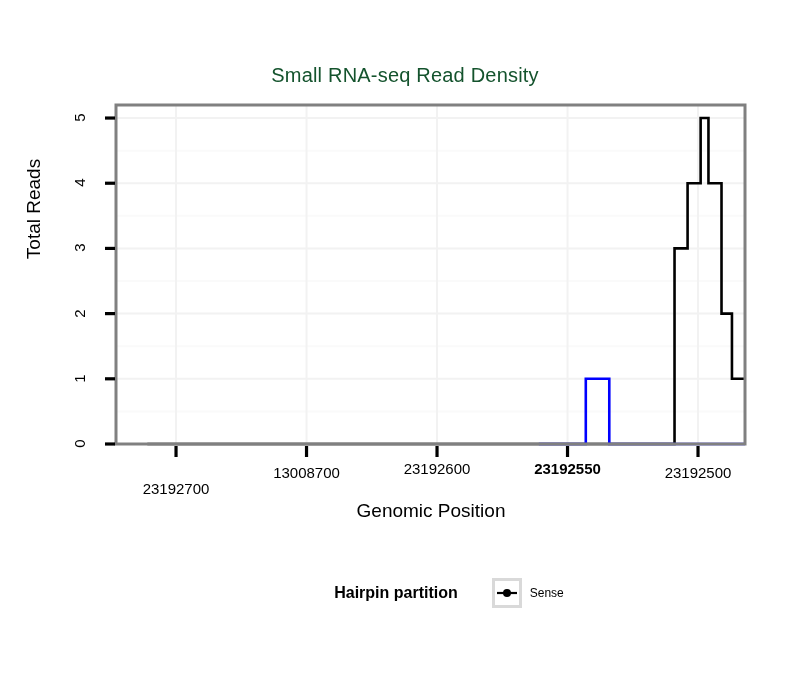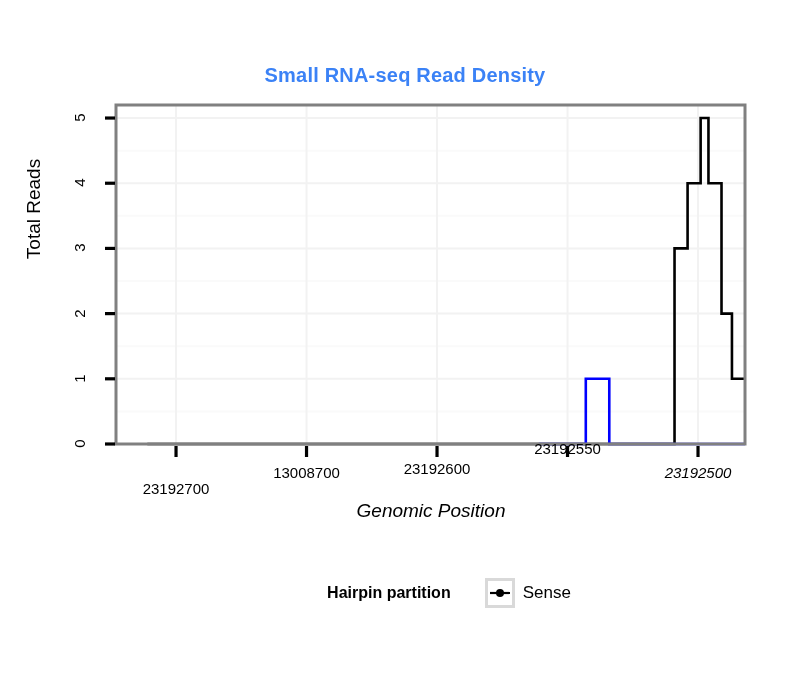--- a/index.html
+++ b/index.html
@@ -20,43 +20,41 @@
     height: 690px;
   }
   .chart-title {
     position: absolute;
     left: 0;
     top: 64px;
     width: 810px;
     text-align: center;
     font-size: 20px;
     letter-spacing: 0.2px;
-    color: #3b82f6;
-    font-weight: bold;
+    color: #14532d;
   }
   .ylabel {
     position: absolute;
     left: -66px;
     top: 198px;
     width: 200px;
     text-align: center;
     font-size: 19px;
     transform: rotate(-90deg);
     transform-origin: center center;
     color: #000;
   }
   .xlabel {
     position: absolute;
     left: 116px;
     top: 500px;
     width: 630px;
     text-align: center;
     font-size: 19px;
     color: #000;
-    font-style: italic;
   }
   .ytick-label {
     position: absolute;
     font-size: 15px;
     color: #000;
     width: 40px;
     text-align: center;
     transform: rotate(-90deg);
   }
   .xtick-label {
@@ -99,21 +97,21 @@
     width: 30px;
     height: 30px;
     background: #ffffff;
     border: 3px solid #d9d9d9;
     box-sizing: border-box;
     display: flex;
     align-items: center;
     justify-content: center;
   }
   .legend-label {
-    font-size: 17px;
+    font-size: 12px;
     color: #000;
   }
 </style>
 </head>
 <body>
 
 <div id="plot-root">
 
   <div class="chart-title">Small RNA-seq Read Density</div>
 
@@ -173,22 +171,22 @@
       <div class="ytick-label" style="left: 59px; top: 369.808px;">1</div>
       <div class="ytick-label" style="left: 59px; top: 304.615px;">2</div>
       <div class="ytick-label" style="left: 59px; top: 239.423px;">3</div>
       <div class="ytick-label" style="left: 59px; top: 174.231px;">4</div>
       <div class="ytick-label" style="left: 59px; top: 109.038px;">5</div>
     </div>
   <div id="xtick-labels">
       <div class="xtick-label" style="left: 116.029px; top: 464px; margin-top: 16px;">23192700</div>
       <div class="xtick-label" style="left: 246.527px; top: 464px;">13008700</div>
       <div class="xtick-label" style="left: 377.025px; top: 460px;">23192600</div>
-      <div class="xtick-label" style="left: 507.523px; top: 440px;">23192550</div>
-      <div class="xtick-label" style="left: 638.021px; top: 464px; font-style: italic;">23192500</div>
+      <div class="xtick-label" style="left: 507.523px; top: 460px; font-weight: bold;">23192550</div>
+      <div class="xtick-label" style="left: 638.021px; top: 464px;">23192500</div>
     </div>
 
   <div class="legend-wrap">
     <span class="legend-title">Hairpin partition</span>
     <div class="legend-item">
       <span class="legend-key">
         <svg width="22" height="20" viewBox="0 0 22 20">
           <line x1="1" y1="10" x2="21" y2="10" stroke="#000000" stroke-width="2.2"></line>
           <circle cx="11" cy="10" r="4" fill="#000000"></circle>
         </svg>

